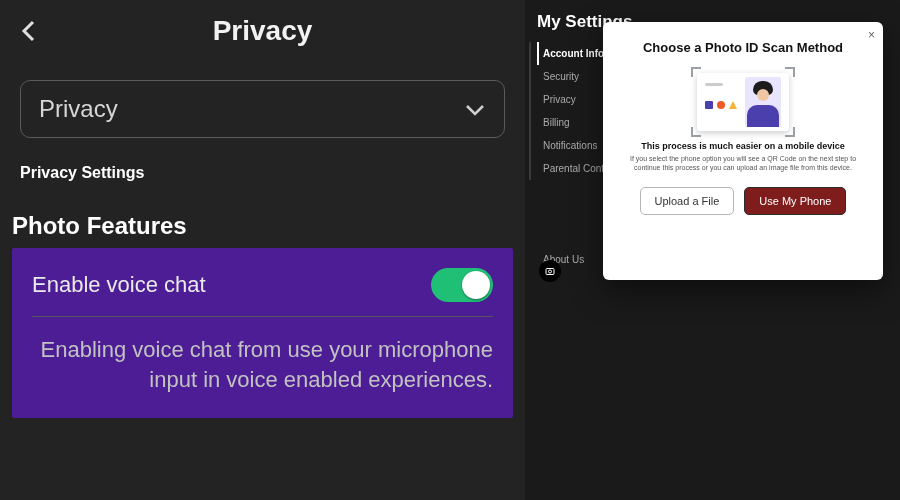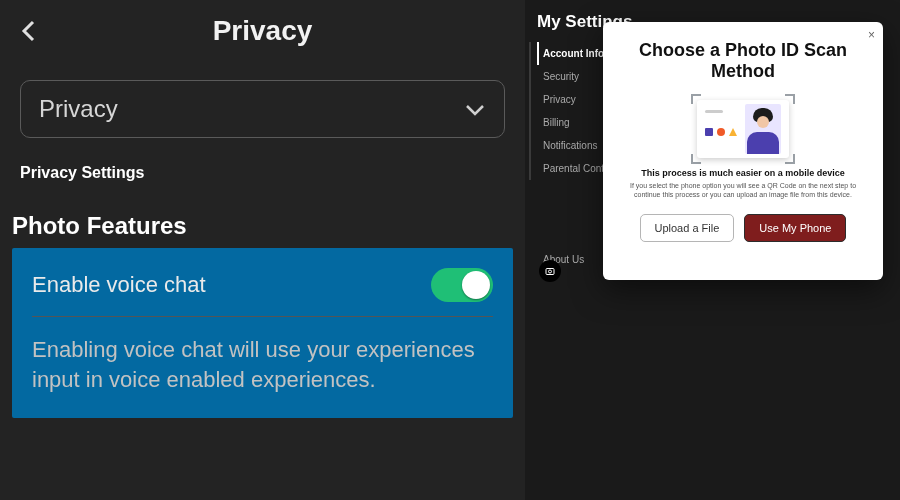--- a/index.html
+++ b/index.html
@@ -12,40 +12,40 @@
   .back-btn svg { stroke: #e0e0e0; stroke-width: 3; fill: none; }
   .left-title { position: absolute; left: 0; right: 0; text-align: center; font-size: 28px; font-weight: 600; color: #f2f2f2; pointer-events: none; }
 
   .select-row { margin: 18px 8px 0 8px; border: 1px solid #5a5a5a; border-radius: 10px; height: 58px; display: flex; align-items: center; justify-content: space-between; padding: 0 18px; cursor: pointer; }
   .select-row span { font-size: 24px; color: #d6d6d6; }
   .chevron svg { stroke: #cfcfcf; stroke-width: 2.5; fill: none; }
 
   .section-title { margin: 26px 8px 0 8px; font-size: 16px; font-weight: 700; color: #ffffff; }
   .subsection-title { margin: 30px 0 6px 0; font-size: 24px; font-weight: 700; color: #ffffff; }
 
-  .card { background: #0369a1; border-radius: 2px; padding: 20px 20px 24px 20px; margin-top: 8px; }
+  .card { background: #4c1d95; border-radius: 2px; padding: 20px 20px 24px 20px; margin-top: 8px; text-align: right; }
   .card-row { display: flex; align-items: center; justify-content: space-between; padding-bottom: 14px; border-bottom: 1px solid #555; }
   .card-row-label { font-size: 22px; color: #eaeaea; }
   .toggle { width: 62px; height: 34px; background: #1fbf76; border-radius: 17px; position: relative; cursor: pointer; }
   .toggle-knob { position: absolute; right: 3px; top: 3px; width: 28px; height: 28px; background: #fff; border-radius: 50%; box-shadow: 0 1px 2px rgba(0,0,0,.4); }
   .card-desc { margin-top: 18px; font-size: 22px; line-height: 1.35; color: #c2c2c2; }
 
   
   .right-pane { width: 375px; height: 500px; background: #1a1a1a; color: #ddd; position: relative; }
   .right-title { color: #fff; font-size: 17px; font-weight: 700; padding: 12px 0 10px 12px; }
   .side-nav { font-size: 10px; color: #aaa; padding-left: 12px; border-left: 2px solid #3a3a3a; margin-left: 4px; }
   .side-nav-item { padding: 6px 0; cursor: pointer; }
   .side-nav-item.active { color: #fff; font-weight: 700; border-left: 2px solid #fff; margin-left: -6px; padding-left: 4px; }
   .footer-links { position: absolute; left: 18px; bottom: 235px; font-size: 10px; color: #aaa; display: flex; gap: 22px; }
   .camera-badge { position: absolute; left: 14px; top: 260px; width: 22px; height: 22px; background: #000; border-radius: 50%; display:flex; align-items:center; justify-content:center; }
 
   
   .modal { position: absolute; top: 22px; left: 78px; width: 280px; height: 258px; background: #fff; border-radius: 6px; box-shadow: 0 10px 30px rgba(0,0,0,.5); color: #111; padding: 14px 18px 16px; display:flex; flex-direction:column; }
   .modal-close { position: absolute; right: 8px; top: 6px; font-size: 12px; color: #666; cursor: pointer; }
-  .modal-title { text-align: center; font-size: 18px; font-weight: 700; margin-top: 4px; }
+  .modal-title { text-align: center; font-size: 13px; font-weight: 700; margin-top: 4px; }
   .idcard-wrap { flex:0 0 auto; display:flex; justify-content:center; margin: 18px 0 10px; position: relative; }
   .idcard { width: 92px; height: 58px; background: #fff; border-radius: 3px; box-shadow: 0 2px 6px rgba(0,0,0,.2); position: relative; overflow:hidden; }
   .idcard .line1 { position:absolute; left:8px; top:10px; width:18px; height:3px; background:#ccc; border-radius:2px;}
   .idcard .shapes { position:absolute; left:8px; top:28px; display:flex; gap:4px;}
   .idcard .shapes span{ width:8px;height:8px;}
   .sq{background:#4b3fae;border-radius:1px;}
   .ci{background:#f05a28;border-radius:50%;}
   .tr{width:0;height:0;border-left:4px solid transparent;border-right:4px solid transparent;border-bottom:8px solid #f9b233;}
   .idcard .photo { position:absolute; right:8px; top:4px; width:36px; height:50px; background:#e9e5ff; border-radius:2px; overflow:hidden;}
   .photo .hair{position:absolute;top:4px;left:8px;width:20px;height:14px;background:#1c1c1c;border-radius:10px 10px 6px 6px;}
@@ -88,21 +88,21 @@
   <div class="section-title">Privacy Settings</div>
   <div class="subsection-title">Photo Features</div>
 
   <div class="card">
     <div class="card-row">
       <div class="card-row-label">Enable voice chat</div>
       <div class="toggle">
         <div class="toggle-knob"></div>
       </div>
     </div>
-    <div class="card-desc">Enabling voice chat will use your experiences input in voice enabled experiences.</div>
+    <div class="card-desc">Enabling voice chat from use your microphone input in voice enabled experiences.</div>
   </div>
 </div>
 
 <div class="right-pane">
   <div class="right-title">My Settings</div>
 
   <div class="side-nav">
     <div class="side-nav-item active">Account Info</div>
     <div class="side-nav-item">Security</div>
     <div class="side-nav-item">Privacy</div>

